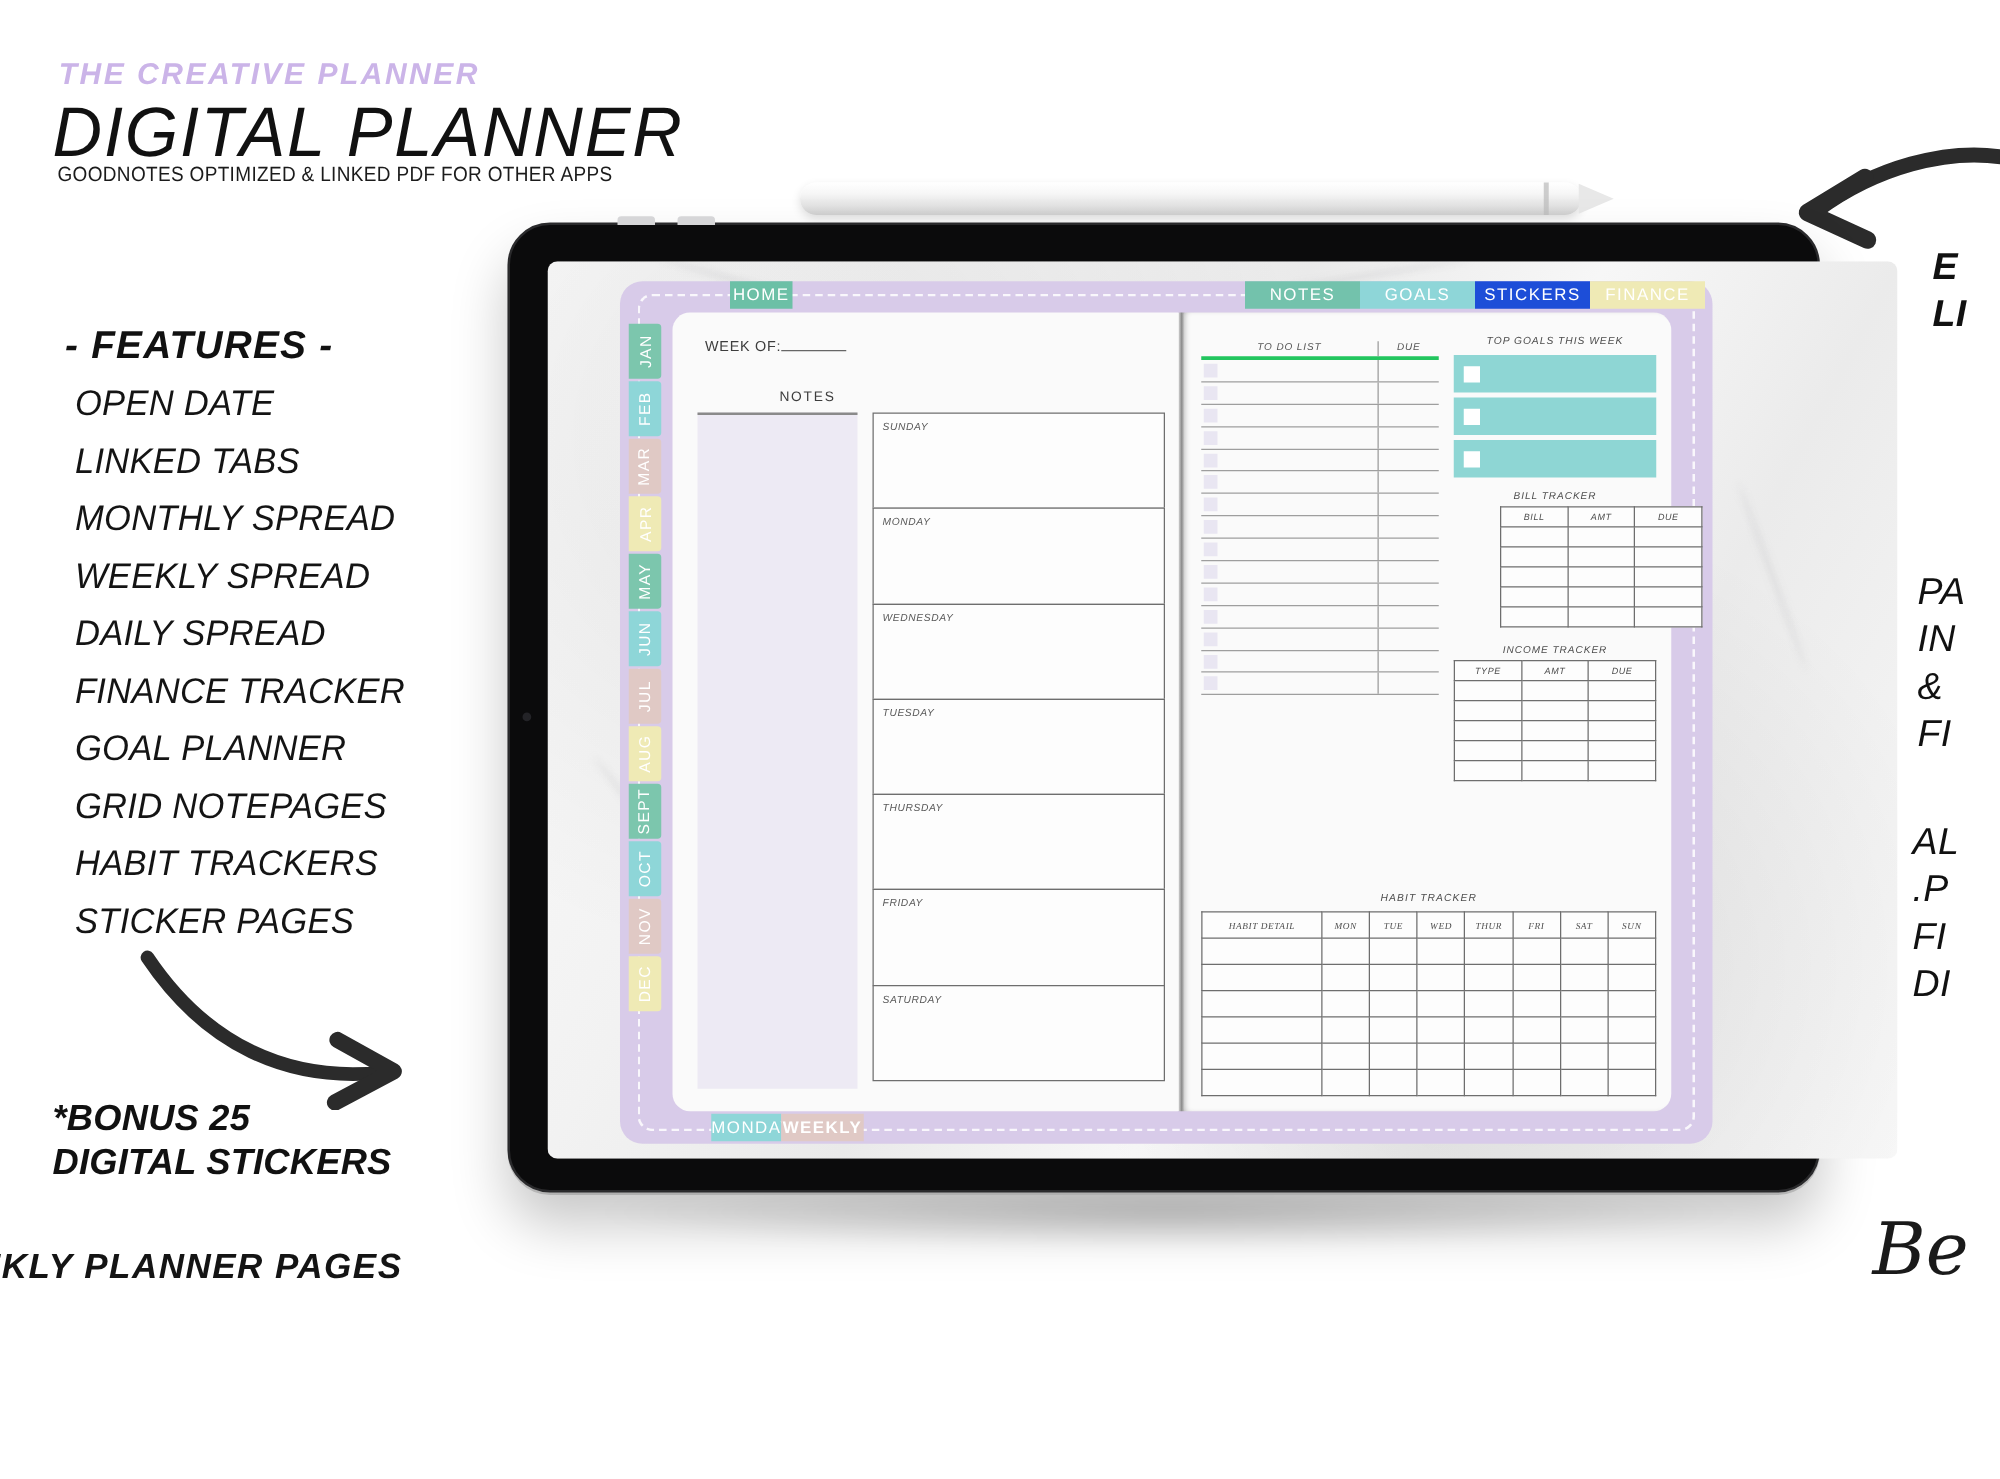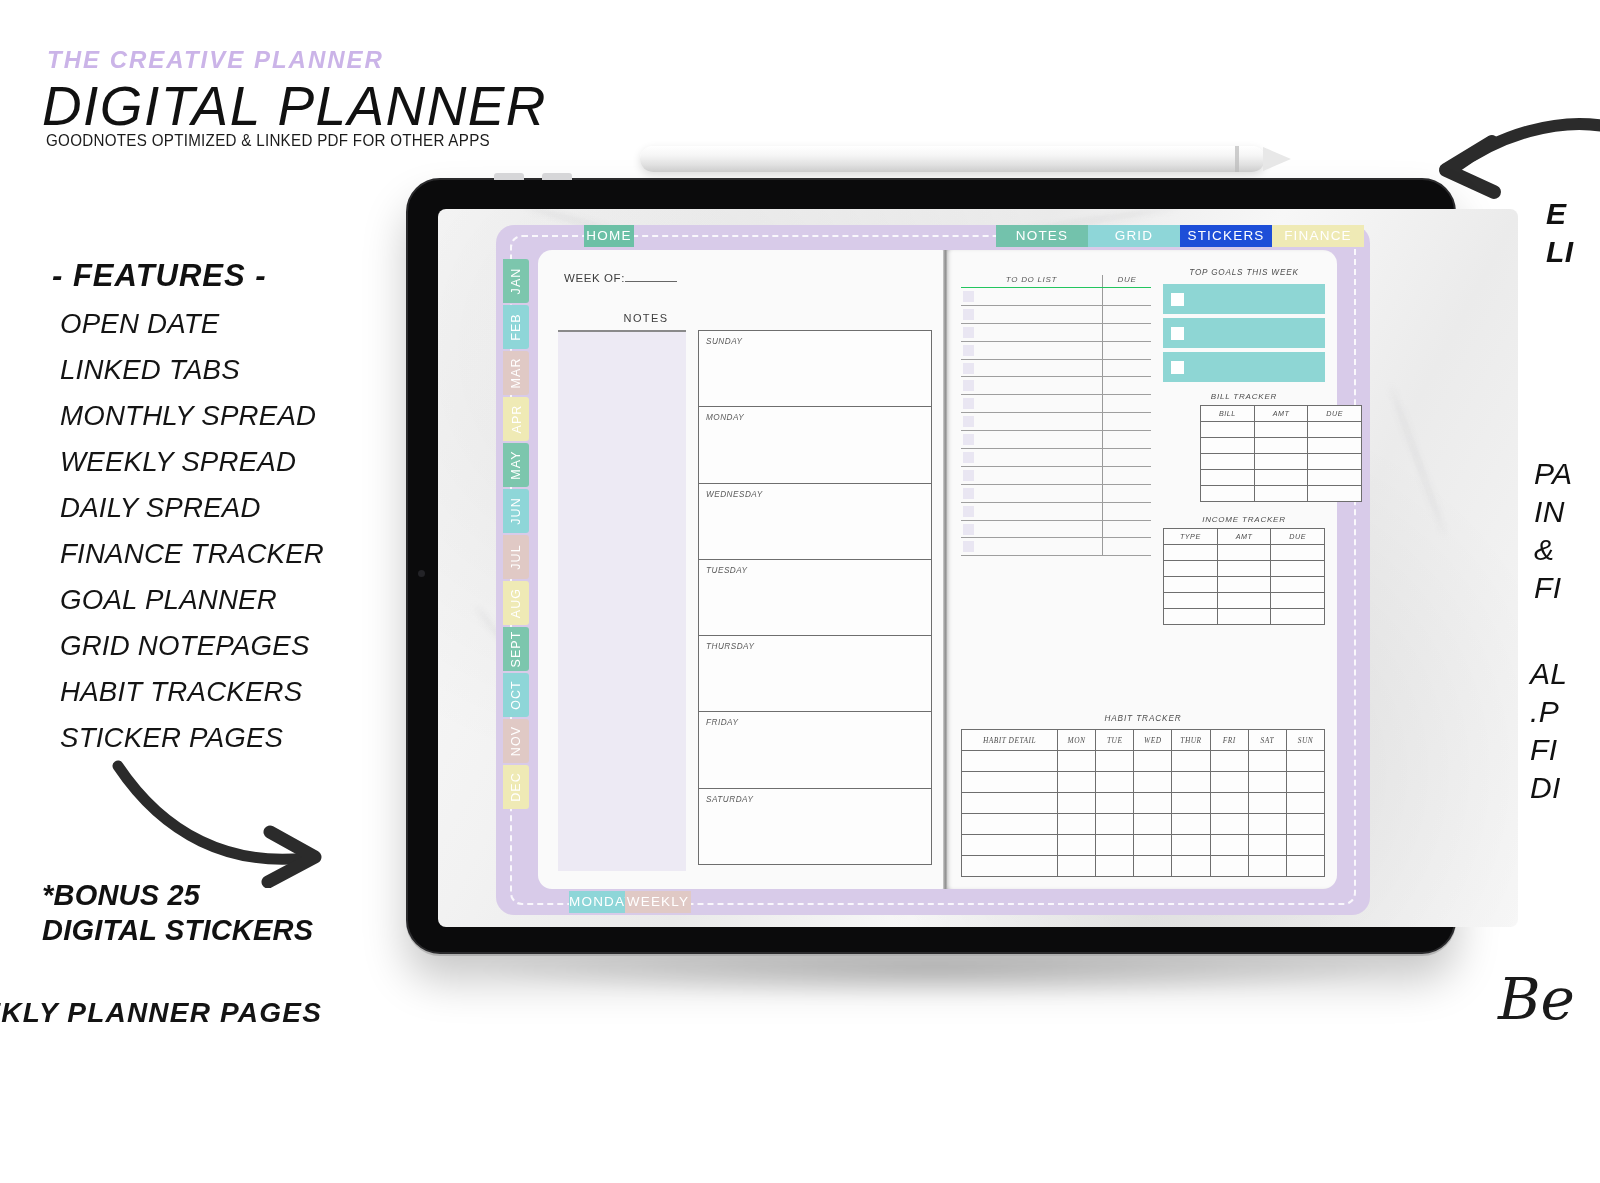--- a/index.html
+++ b/index.html
@@ -189,21 +189,21 @@
   }
   .day-box span {
     position: absolute; left: 7px; top: 6px;
     font-size: 8.2px; font-style: italic; letter-spacing: 0.5px; color: #5a5a5a;
     font-family: "Liberation Sans Narrow", "Liberation Sans", sans-serif;
   }
 
   
   .todo-wrap { position: absolute; left: 14px; top: 18px; width: 190px; bottom: 182px; }
   .todo-head {
-    display: flex; border-bottom: 1px solid #22c55e; height: 20px; align-items: flex-end;
+    display: flex; border-bottom: 3px solid #22c55e; height: 20px; align-items: flex-end;
   }
   .todo-head div {
     font-size: 8px; font-style: italic; letter-spacing: 0.7px; color: #565656;
     text-align: center; padding-bottom: 3px;
     font-family: "Liberation Sans Narrow", "Liberation Sans", sans-serif;
   }
   .th-task { flex: 1 1 auto; border-right: 1px solid #9a9a9a; }
   .th-due { width: 48px; }
   .todo-row { display: flex; height: 17.9px; border-bottom: 1px solid #9e9e9e; }
   .todo-row .left { flex: 1 1 auto; border-right: 1px solid #9a9a9a; position: relative; }
@@ -329,28 +329,28 @@
       <div class="marble-vein" style="left:20px;  top:430px; width:90px;  height:4px; transform:rotate(52deg);"></div>
       <div class="marble-vein" style="left:900px; top:250px; width:160px; height:4px; transform:rotate(70deg);"></div>
       <div class="marble-vein" style="left:640px; top:660px; width:230px; height:5px; transform:rotate(6deg);"></div>
 
       <div class="planner">
         <div class="planner-inner"></div>
 
         <div class="tabs-top" id="tabs-top">
             <div class="tab" style="left: 88px; width: 50px; background: rgb(108, 192, 166);">HOME</div>
             <div class="tab" style="left: 500px; width: 92px; background: rgb(115, 194, 172);">NOTES</div>
-            <div class="tab" style="left: 592px; width: 92px; background: rgb(142, 214, 216);">GRID</div>
+            <div class="tab" style="left: 592px; width: 92px; background: rgb(142, 214, 216);">GOALS</div>
             <div class="tab" style="left: 684px; width: 92px; background: #1d4ed8;">STICKERS</div>
             <div class="tab" style="left: 776px; width: 92px; background: rgb(239, 234, 181);">FINANCE</div>
           </div>
 
         <div class="tabs-bottom" id="tabs-bottom">
             <div class="tab" style="left: 73px; width: 56px; background: rgb(142, 214, 216);">MONDAY</div>
-            <div class="tab" style="left: 129px; width: 66px; background: rgb(224, 201, 197);">WEEKLY</div>
+            <div class="tab" style="left: 129px; width: 66px; background: rgb(224, 201, 197); font-weight: bold;">WEEKLY</div>
           </div>
 
         <div id="month-tabs">
             <div class="month-tab" style="top: 34px; background: rgb(124, 198, 173);">
               <span>JAN</span>
             </div>
             <div class="month-tab" style="top: 80px; background: rgb(142, 214, 216);">
               <span>FEB</span>
             </div>
             <div class="month-tab" style="top: 126px; background: rgb(224, 201, 197);">

